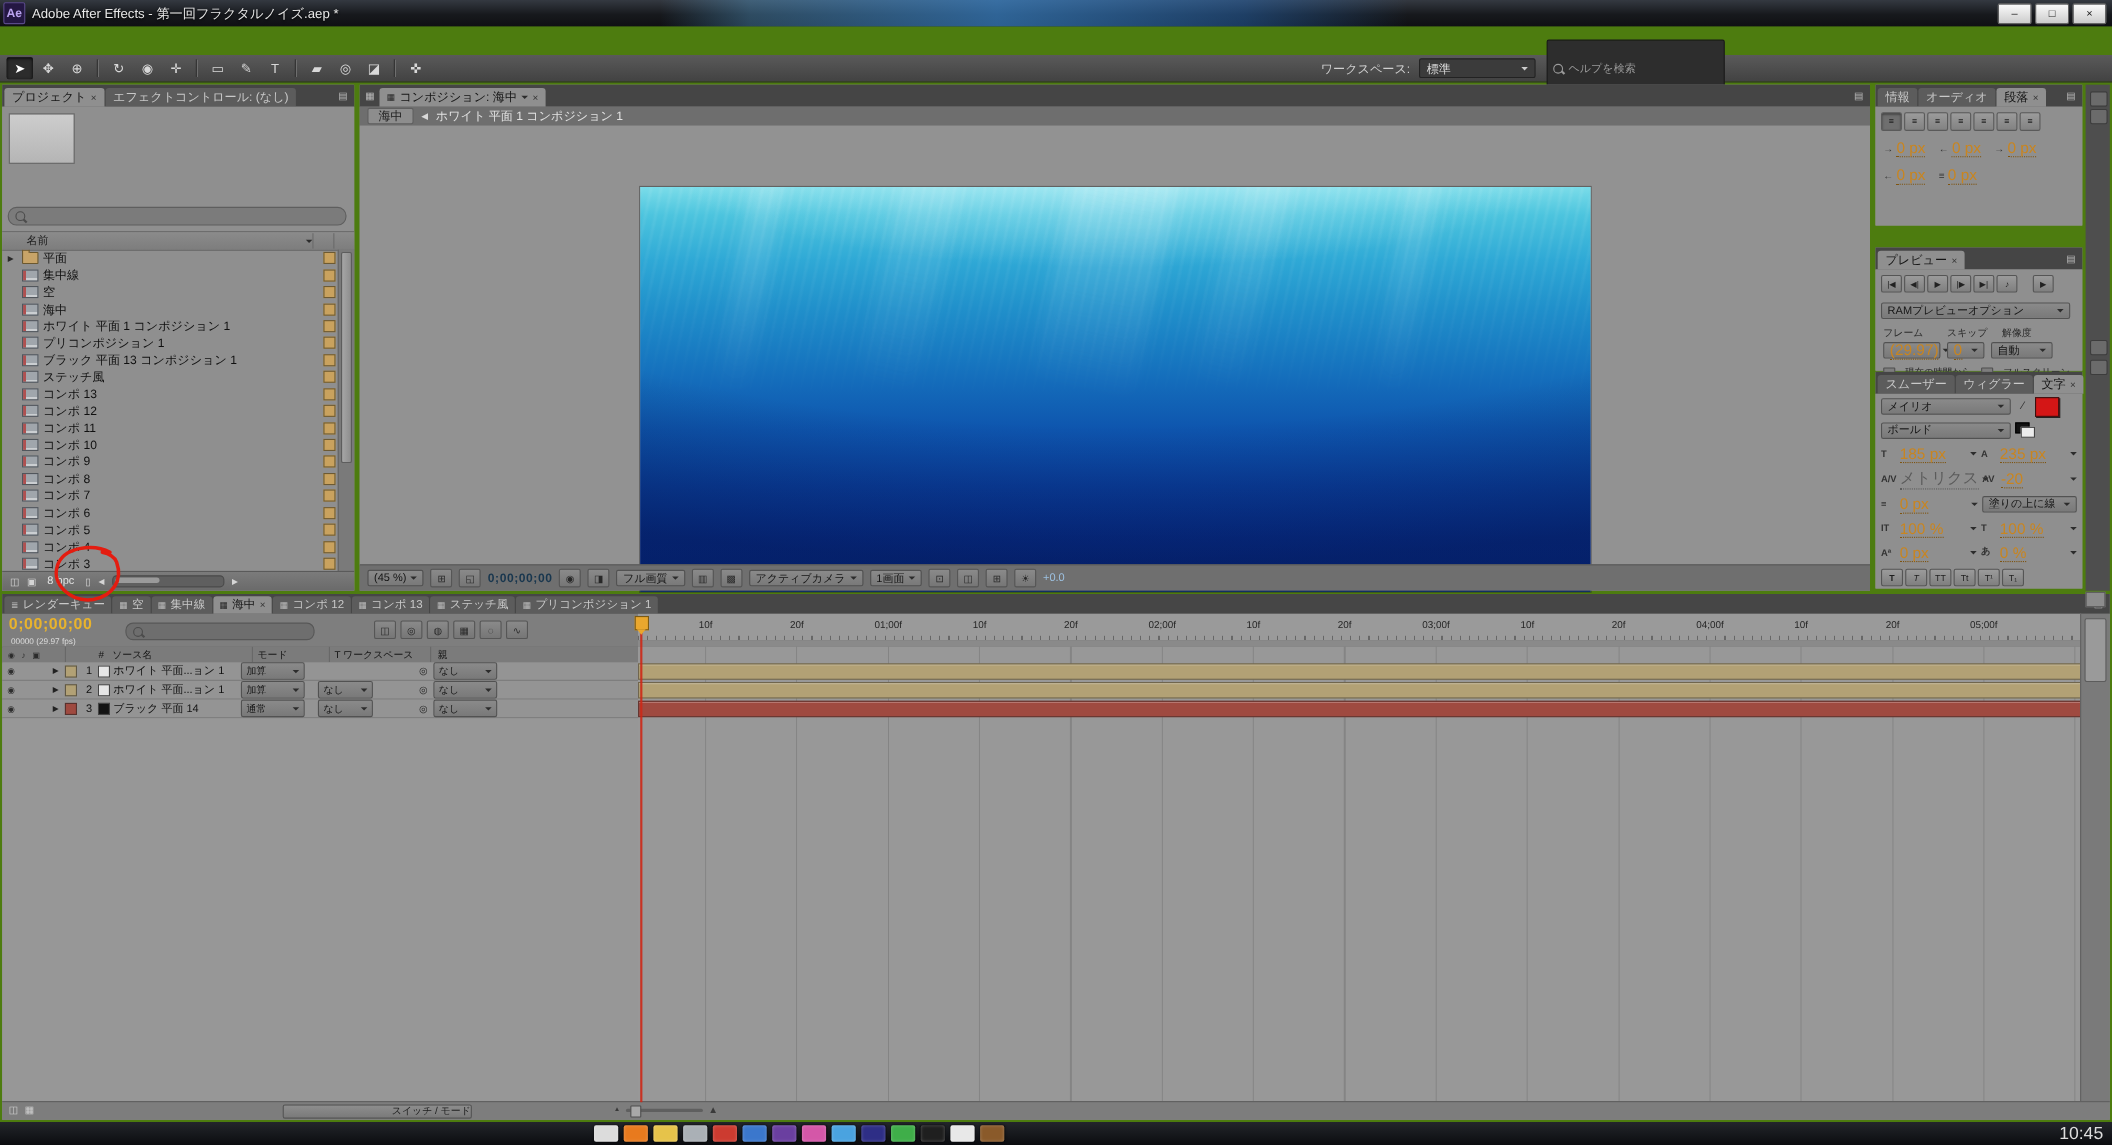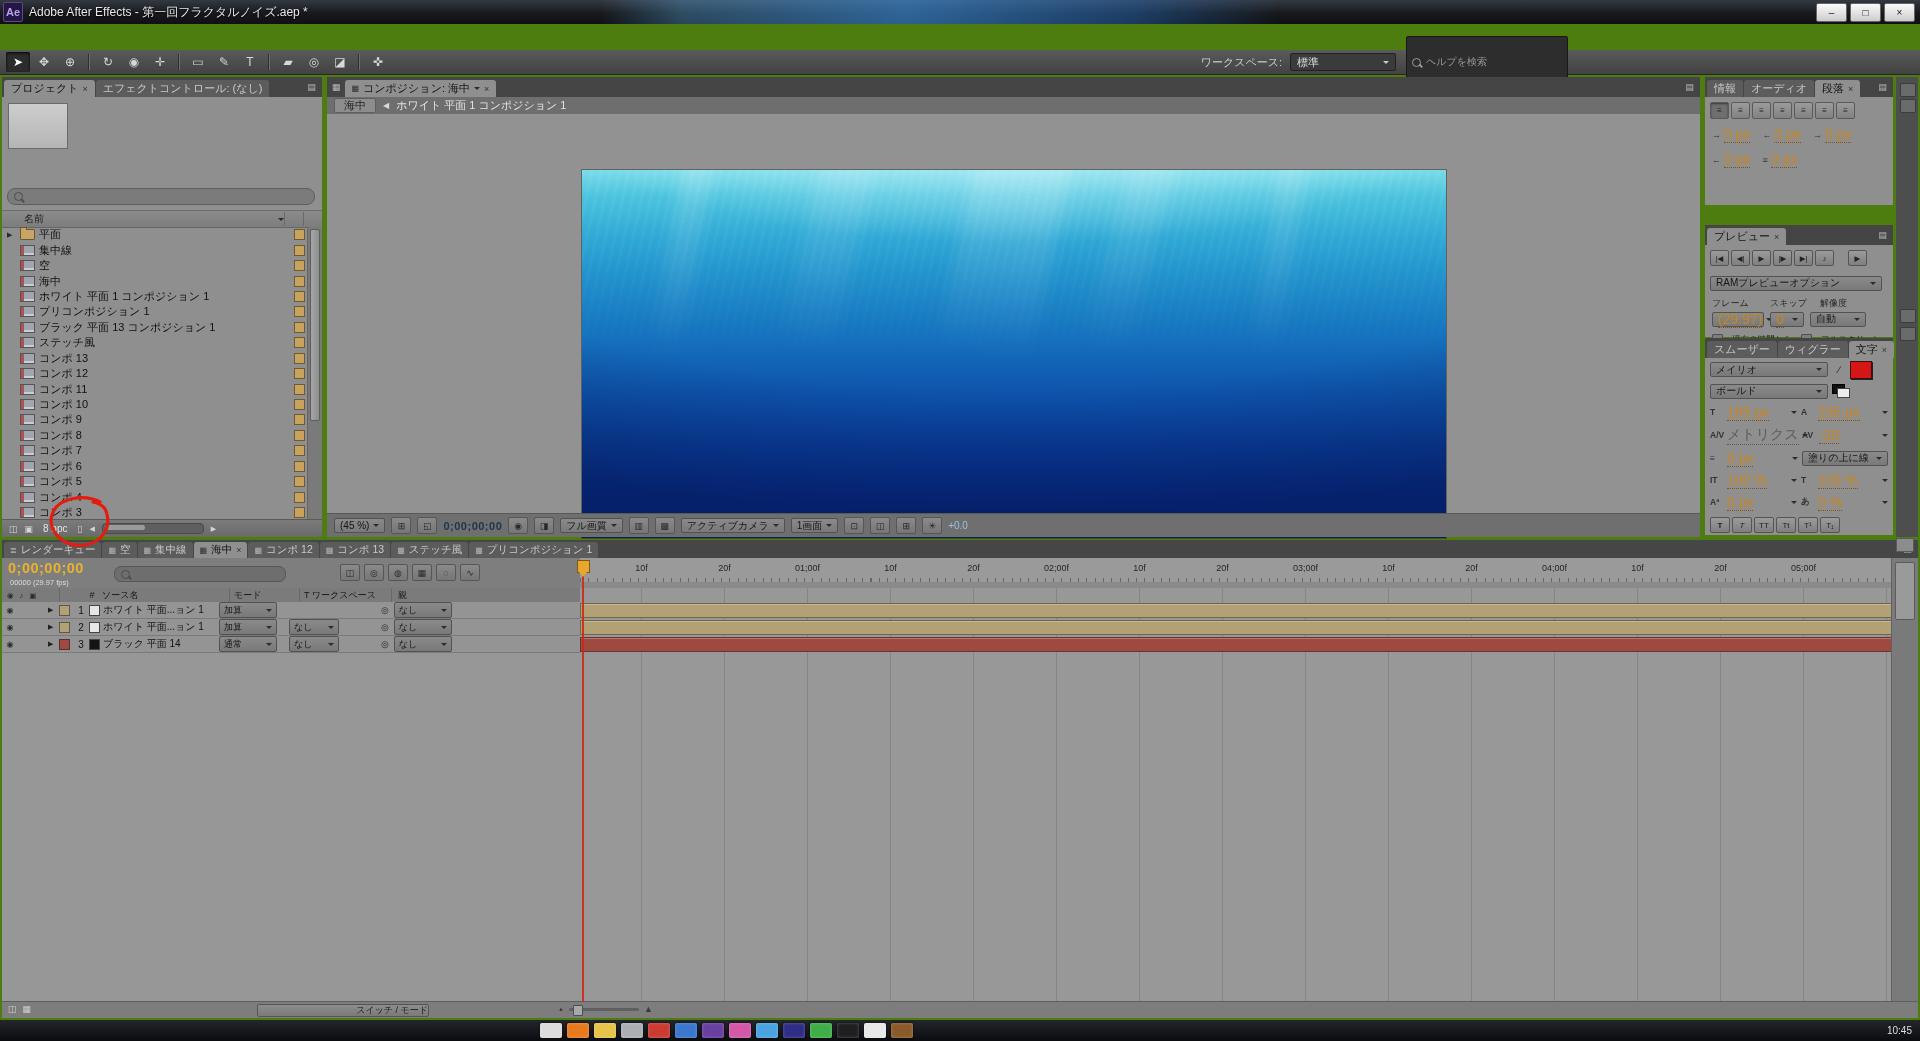--- a/index.html
+++ b/index.html
@@ -174,21 +174,21 @@
   .zmL{font-size:9px;color:#3a3a3a;}
   .zrail{width:70px;height:3px;background:#5f5f5f;border-radius:2px;position:relative;}
   .zthumb{position:absolute;left:4px;top:-3px;width:8px;height:9px;background:#a8a8a8;border:1px solid #4f4f4f;border-radius:1px;}
   .tlscroll{position:absolute;right:0;top:18px;width:26px;bottom:16px;background:#7a7a7a;border-left:1px solid #616161;}
   .tlsthumb{position:absolute;left:3px;right:3px;top:4px;height:56px;background:#9a9a9a;border:1px solid #5c5c5c;border-radius:2px;}
   .markerbin{position:absolute;right:4px;top:-20px;width:16px;height:12px;background:#8c8c8c;border:1px solid #5a5a5a;}
 
   
   #taskbar{position:absolute;left:0;top:1020px;width:100%;height:21px;background:linear-gradient(#23262b,#0b0c0f);display:flex;align-items:center;gap:5px;padding-left:540px;box-sizing:border-box;}
   .tbicon{width:22px;height:15px;border-radius:2px;box-shadow:0 0 2px rgba(0,0,0,.8),inset 0 0 3px rgba(255,255,255,.3);flex:none;}
-  .tbclock{position:absolute;right:8px;color:#ddd;font-size:10px;}
+  .tbclock{position:absolute;right:8px;color:#ddd;font-size:16px;}
 </style>
 </head>
 <body>
 
 <div id="app">
 
   <div class="titlebar">
     <div class="glass"></div>
     <span class="appbadge">Ae</span>
     <span class="wtitle">Adobe After Effects - 第一回フラクタルノイズ.aep *</span>

